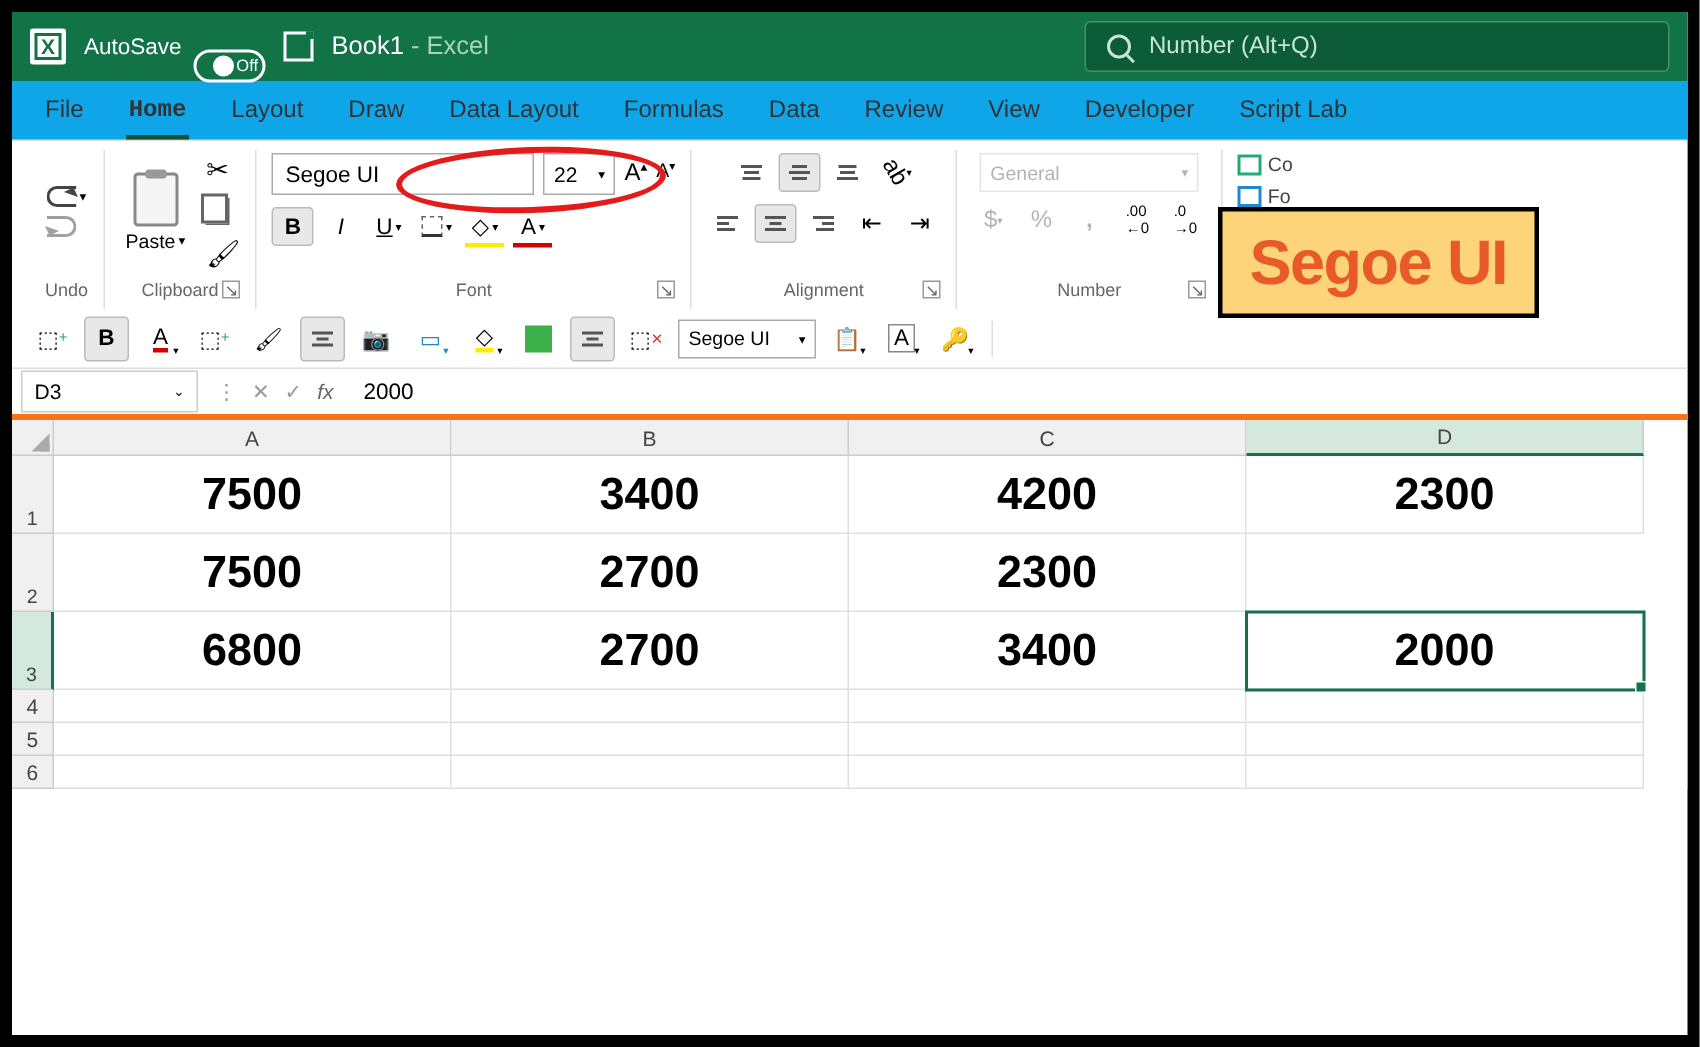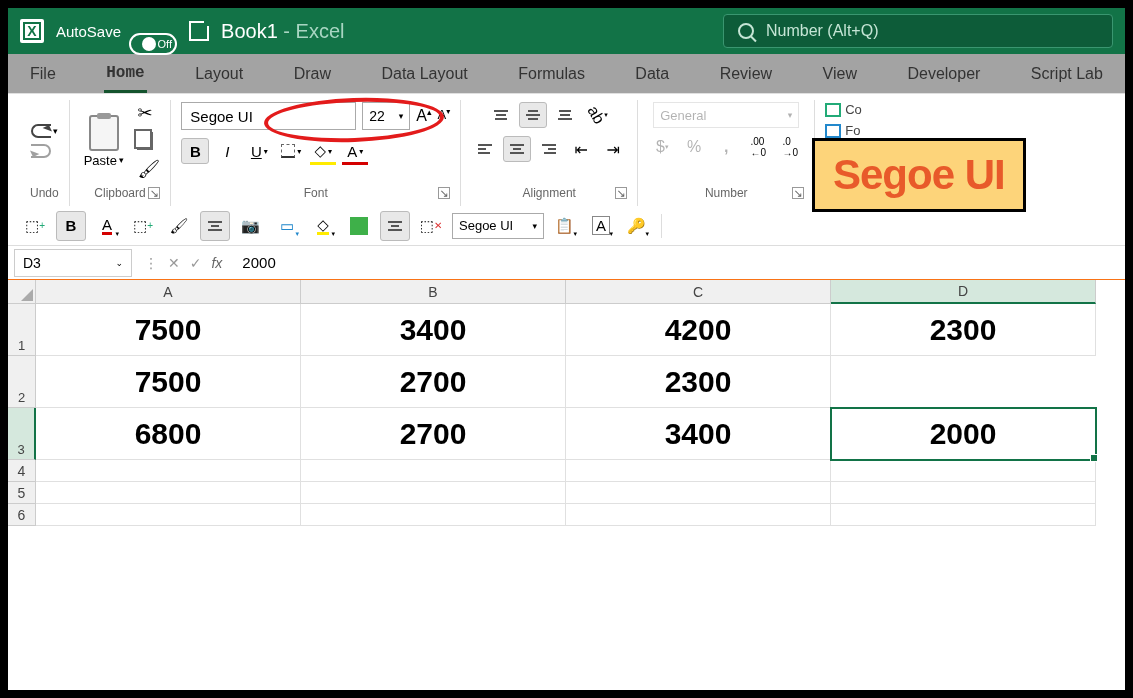--- a/index.html
+++ b/index.html
@@ -9,28 +9,28 @@
   
   .titlebar { background: #127347; height: 46px; display: flex; align-items: center; padding: 0 12px; color: #fff; gap: 12px; }
   .app-icon { width: 24px; height: 24px; background: #fff; color: #127347; display: flex; align-items: center; justify-content: center; font-weight: bold; font-size: 14px; border-radius: 2px; position: relative; }
   .app-icon::before { content: ""; position: absolute; border: 2px solid #127347; width: 14px; height: 14px; }
   .autosave { display: flex; align-items: center; gap: 8px; font-size: 15px; }
   .toggle { width: 48px; height: 22px; border: 2px solid #fff; border-radius: 11px; display: flex; align-items: center; padding: 0 3px; justify-content: flex-end; gap: 2px; margin-top: 25px; }
   .toggle-knob { width: 14px; height: 14px; background: #fff; border-radius: 50%; order: -1; }
   .toggle-label { font-size: 11px; }
   .save-icon { width: 20px; height: 20px; border: 2px solid #fff; position: relative; }
   .save-icon::after { content: ""; position: absolute; top: -2px; right: -2px; border-left: 5px solid #127347; border-top: 5px solid #127347; }
-  .doc-title { font-size: 20px; }
+  .doc-title { font-size: 17px; }
   .doc-title .dim { color: #a8d5c2; }
   .searchbox { margin-left: auto; background: #0d5c39; border: 1px solid #3a9670; border-radius: 4px; height: 34px; width: 390px; display: flex; align-items: center; padding: 0 14px; gap: 12px; color: #c5e5d5; font-size: 16px; }
   .search-icon { width: 16px; height: 16px; border: 2px solid #c5e5d5; border-radius: 50%; position: relative; }
   .search-icon::after { content: ""; position: absolute; width: 7px; height: 2px; background: #c5e5d5; bottom: -3px; right: -5px; transform: rotate(45deg); }
 
   
-  .tabs { height: 40px; background: #a3a3a3; display: flex; align-items: center; padding: 0 20px; gap: 26px; border-bottom: 1px solid #e0e0e0; justify-content: space-between; }
+  .tabs { height: 40px; background: #0ea5e9; display: flex; align-items: center; padding: 0 20px; gap: 26px; border-bottom: 1px solid #e0e0e0; }
   .tab { font-size: 16px; color: #333; padding: 8px 2px; cursor: pointer; }
   .tab.active { border-bottom: 3px solid #14532d; font-weight: 600; margin-bottom: -1px; font-family: Liberation Mono, monospace; }
 
   
   .ribbon { background: #fff; display: flex; padding: 6px 12px 0; gap: 0; position: relative; }
   .ribbon-group { display: flex; flex-direction: column; align-items: center; padding: 2px 10px 4px; border-right: 1px solid #ddd; }
   .ribbon-group:last-child { border-right: none; }
   .group-content { display: flex; align-items: center; gap: 6px; flex: 1; }
   .group-label { font-size: 12px; color: #666; margin-top: 4px; display: flex; align-items: center; gap: 6px; width: 100%; justify-content: center; position: relative; height: 18px; }
   .group-launcher { position: absolute; right: 0; font-size: 11px; color: #666; border: 1px solid #999; width: 12px; height: 12px; display: flex; align-items: center; justify-content: center; }
@@ -89,21 +89,21 @@
   
   .qat { background: #fff; border-bottom: 1px solid #ddd; height: 40px; display: flex; align-items: center; padding: 0 12px; gap: 6px; }
   .qbtn { width: 30px; height: 30px; display: flex; align-items: center; justify-content: center; border: 1px solid transparent; border-radius: 3px; font-size: 15px; position: relative; }
   .qbtn.active { background: #e8e8e8; border-color: #bbb; }
   .qbtn .dd { font-size: 7px; position: absolute; bottom: 2px; right: 2px; }
   .qsep { width: 1px; height: 24px; background: #ddd; margin: 0 3px; }
   .green-square { width: 18px; height: 18px; background: #3eb049; }
   .qat-font { border: 1px solid #aaa; height: 26px; width: 92px; padding: 0 6px; display: flex; align-items: center; justify-content: space-between; font-size: 13px; }
 
   
-  .fbar { background: #fff; border-bottom: 1px solid #f97316; height: 34px; display: flex; align-items: center; }
+  .fbar { background: #fff; border-bottom: 4px solid #f97316; height: 34px; display: flex; align-items: center; }
   .namebox { border: 1px solid #ccc; height: 28px; width: 118px; margin-left: 6px; padding: 0 8px; display: flex; align-items: center; justify-content: space-between; font-size: 14px; }
   .fbar-btns { display: flex; align-items: center; gap: 10px; padding: 0 12px; color: #999; font-size: 14px; }
   .fx { font-style: italic; color: #666; }
   .fbar-val { flex: 1; padding: 0 8px; font-size: 15px; }
 
   
   .grid-area { background: #fff; overflow: hidden; }
   .colheaders { display: flex; height: 24px; }
   .corner { width: 28px; border-right: 1px solid #ccc; border-bottom: 1px solid #ccc; background: #f0f0f0; position: relative; }
   .corner::after { content: ""; position: absolute; bottom: 2px; right: 2px; border: 6px solid transparent; border-bottom-color: #aaa; border-right-color: #aaa; }

